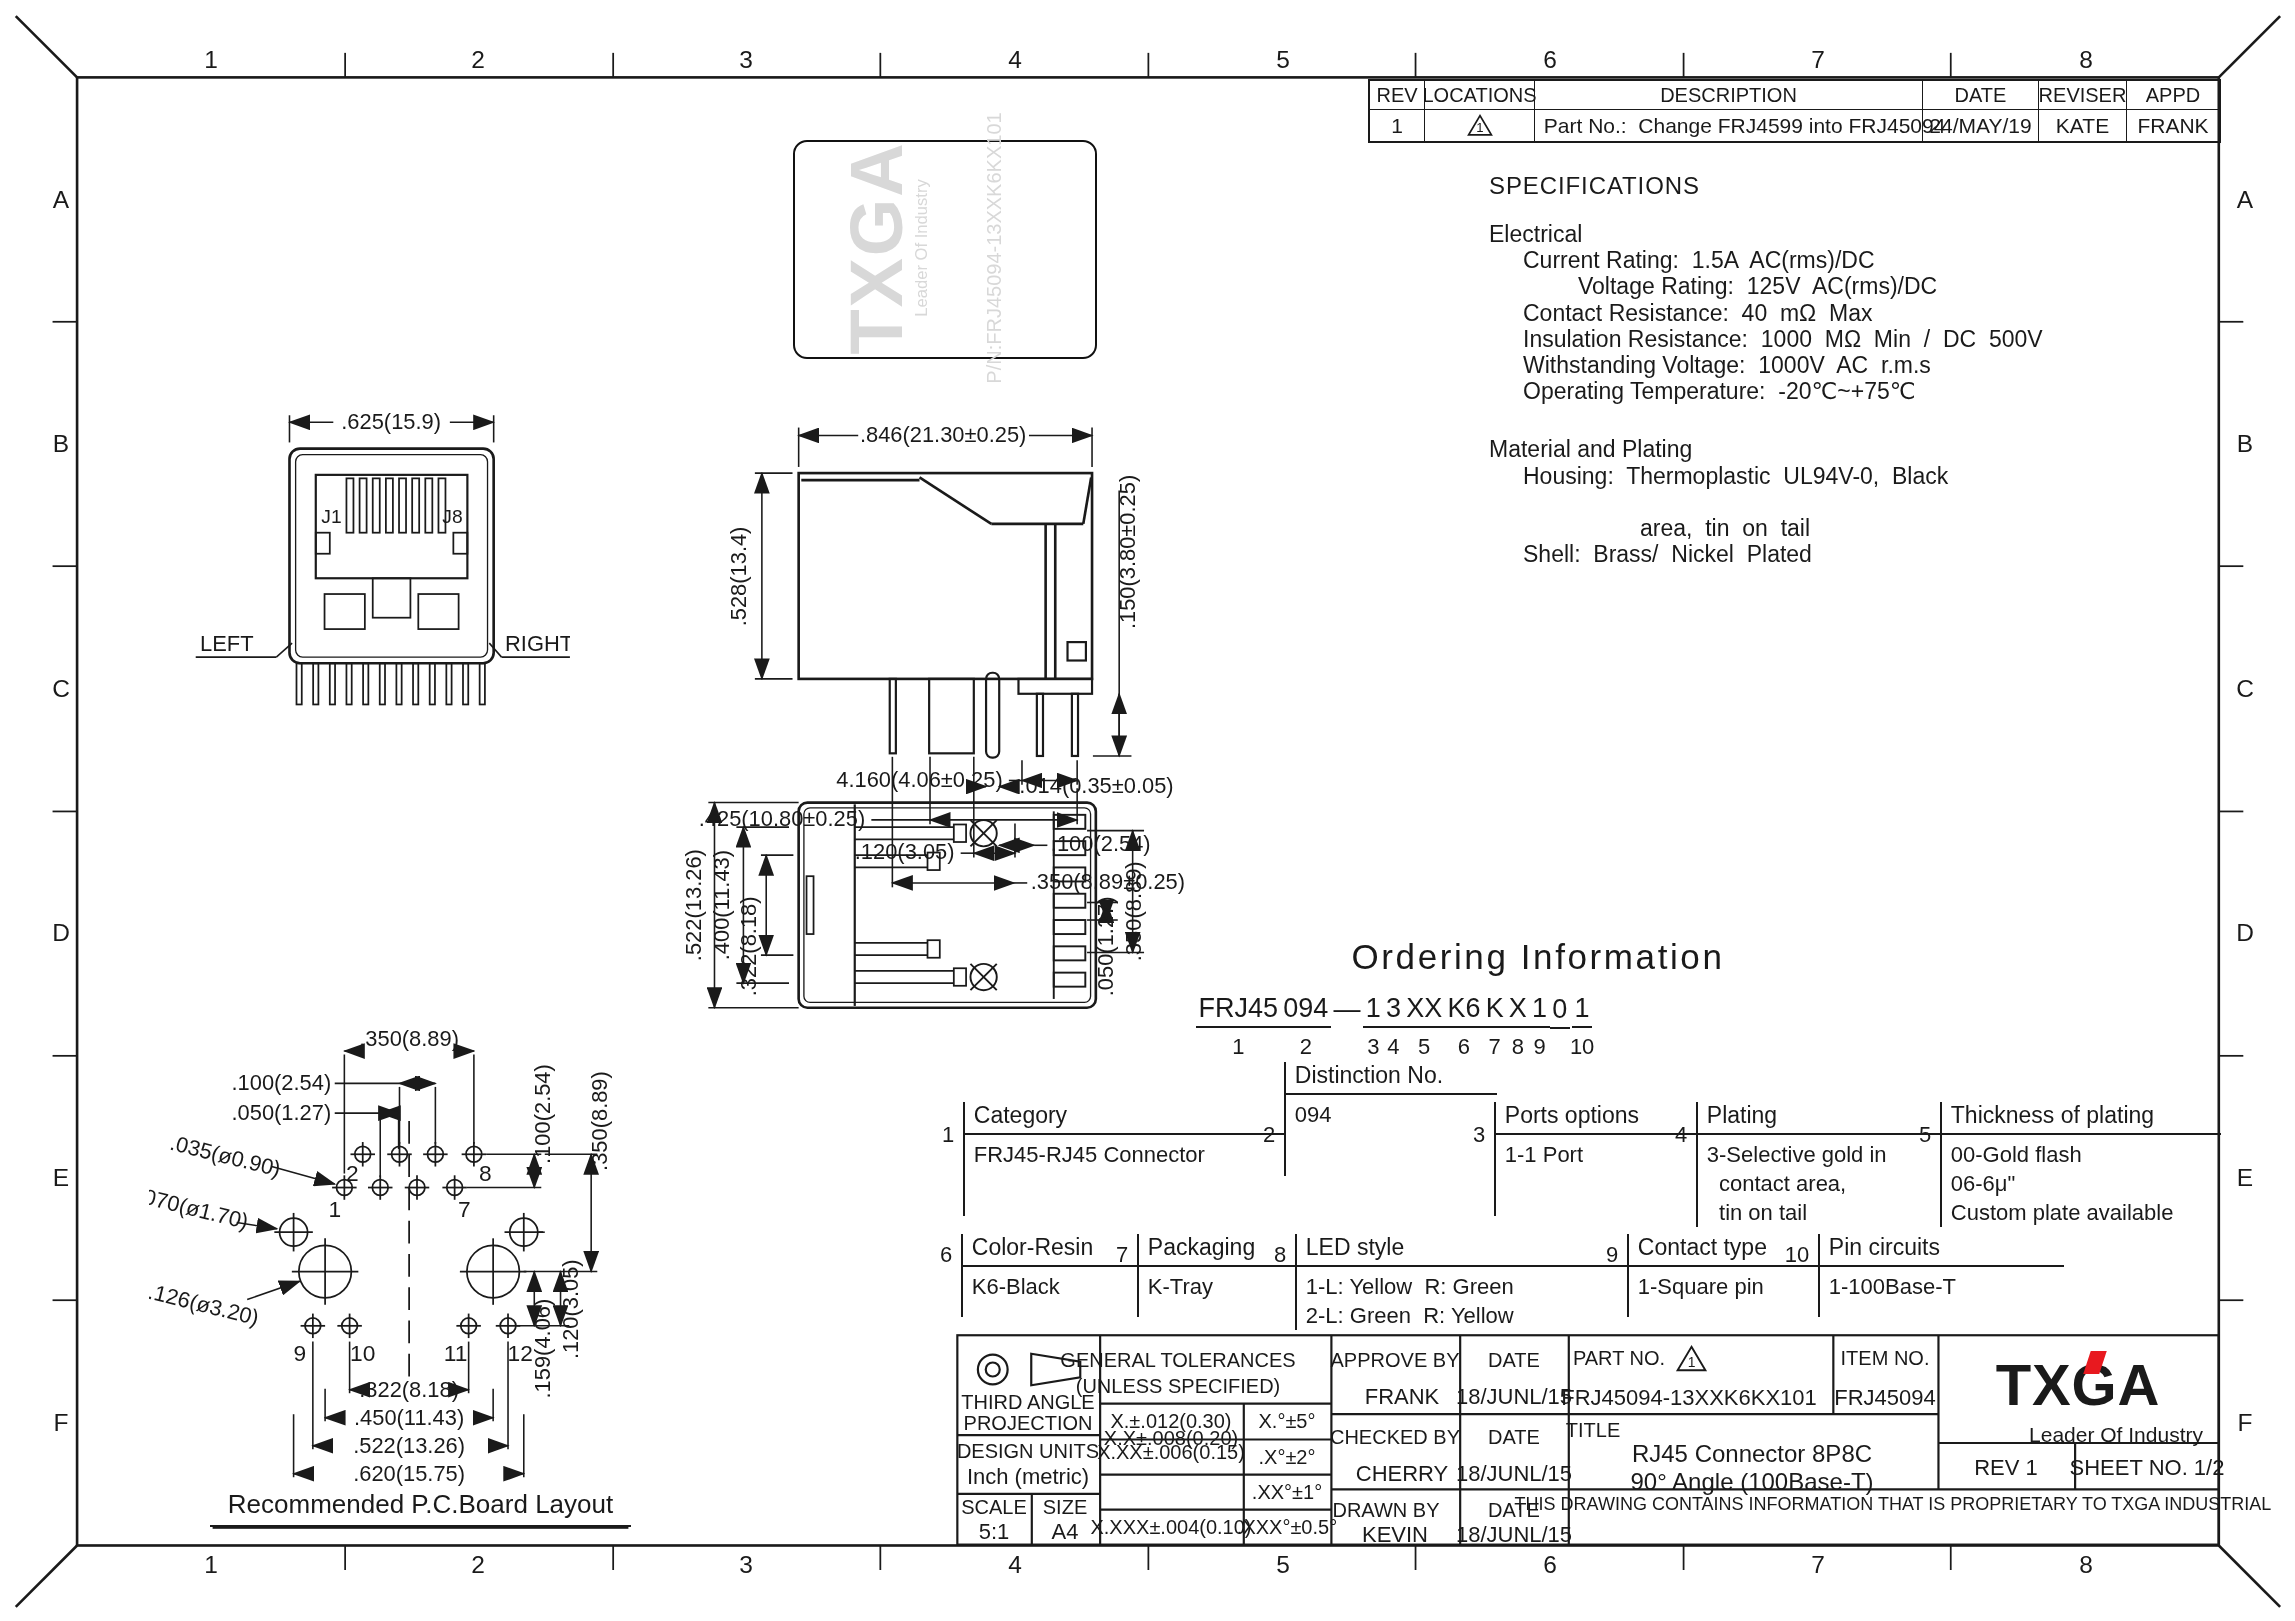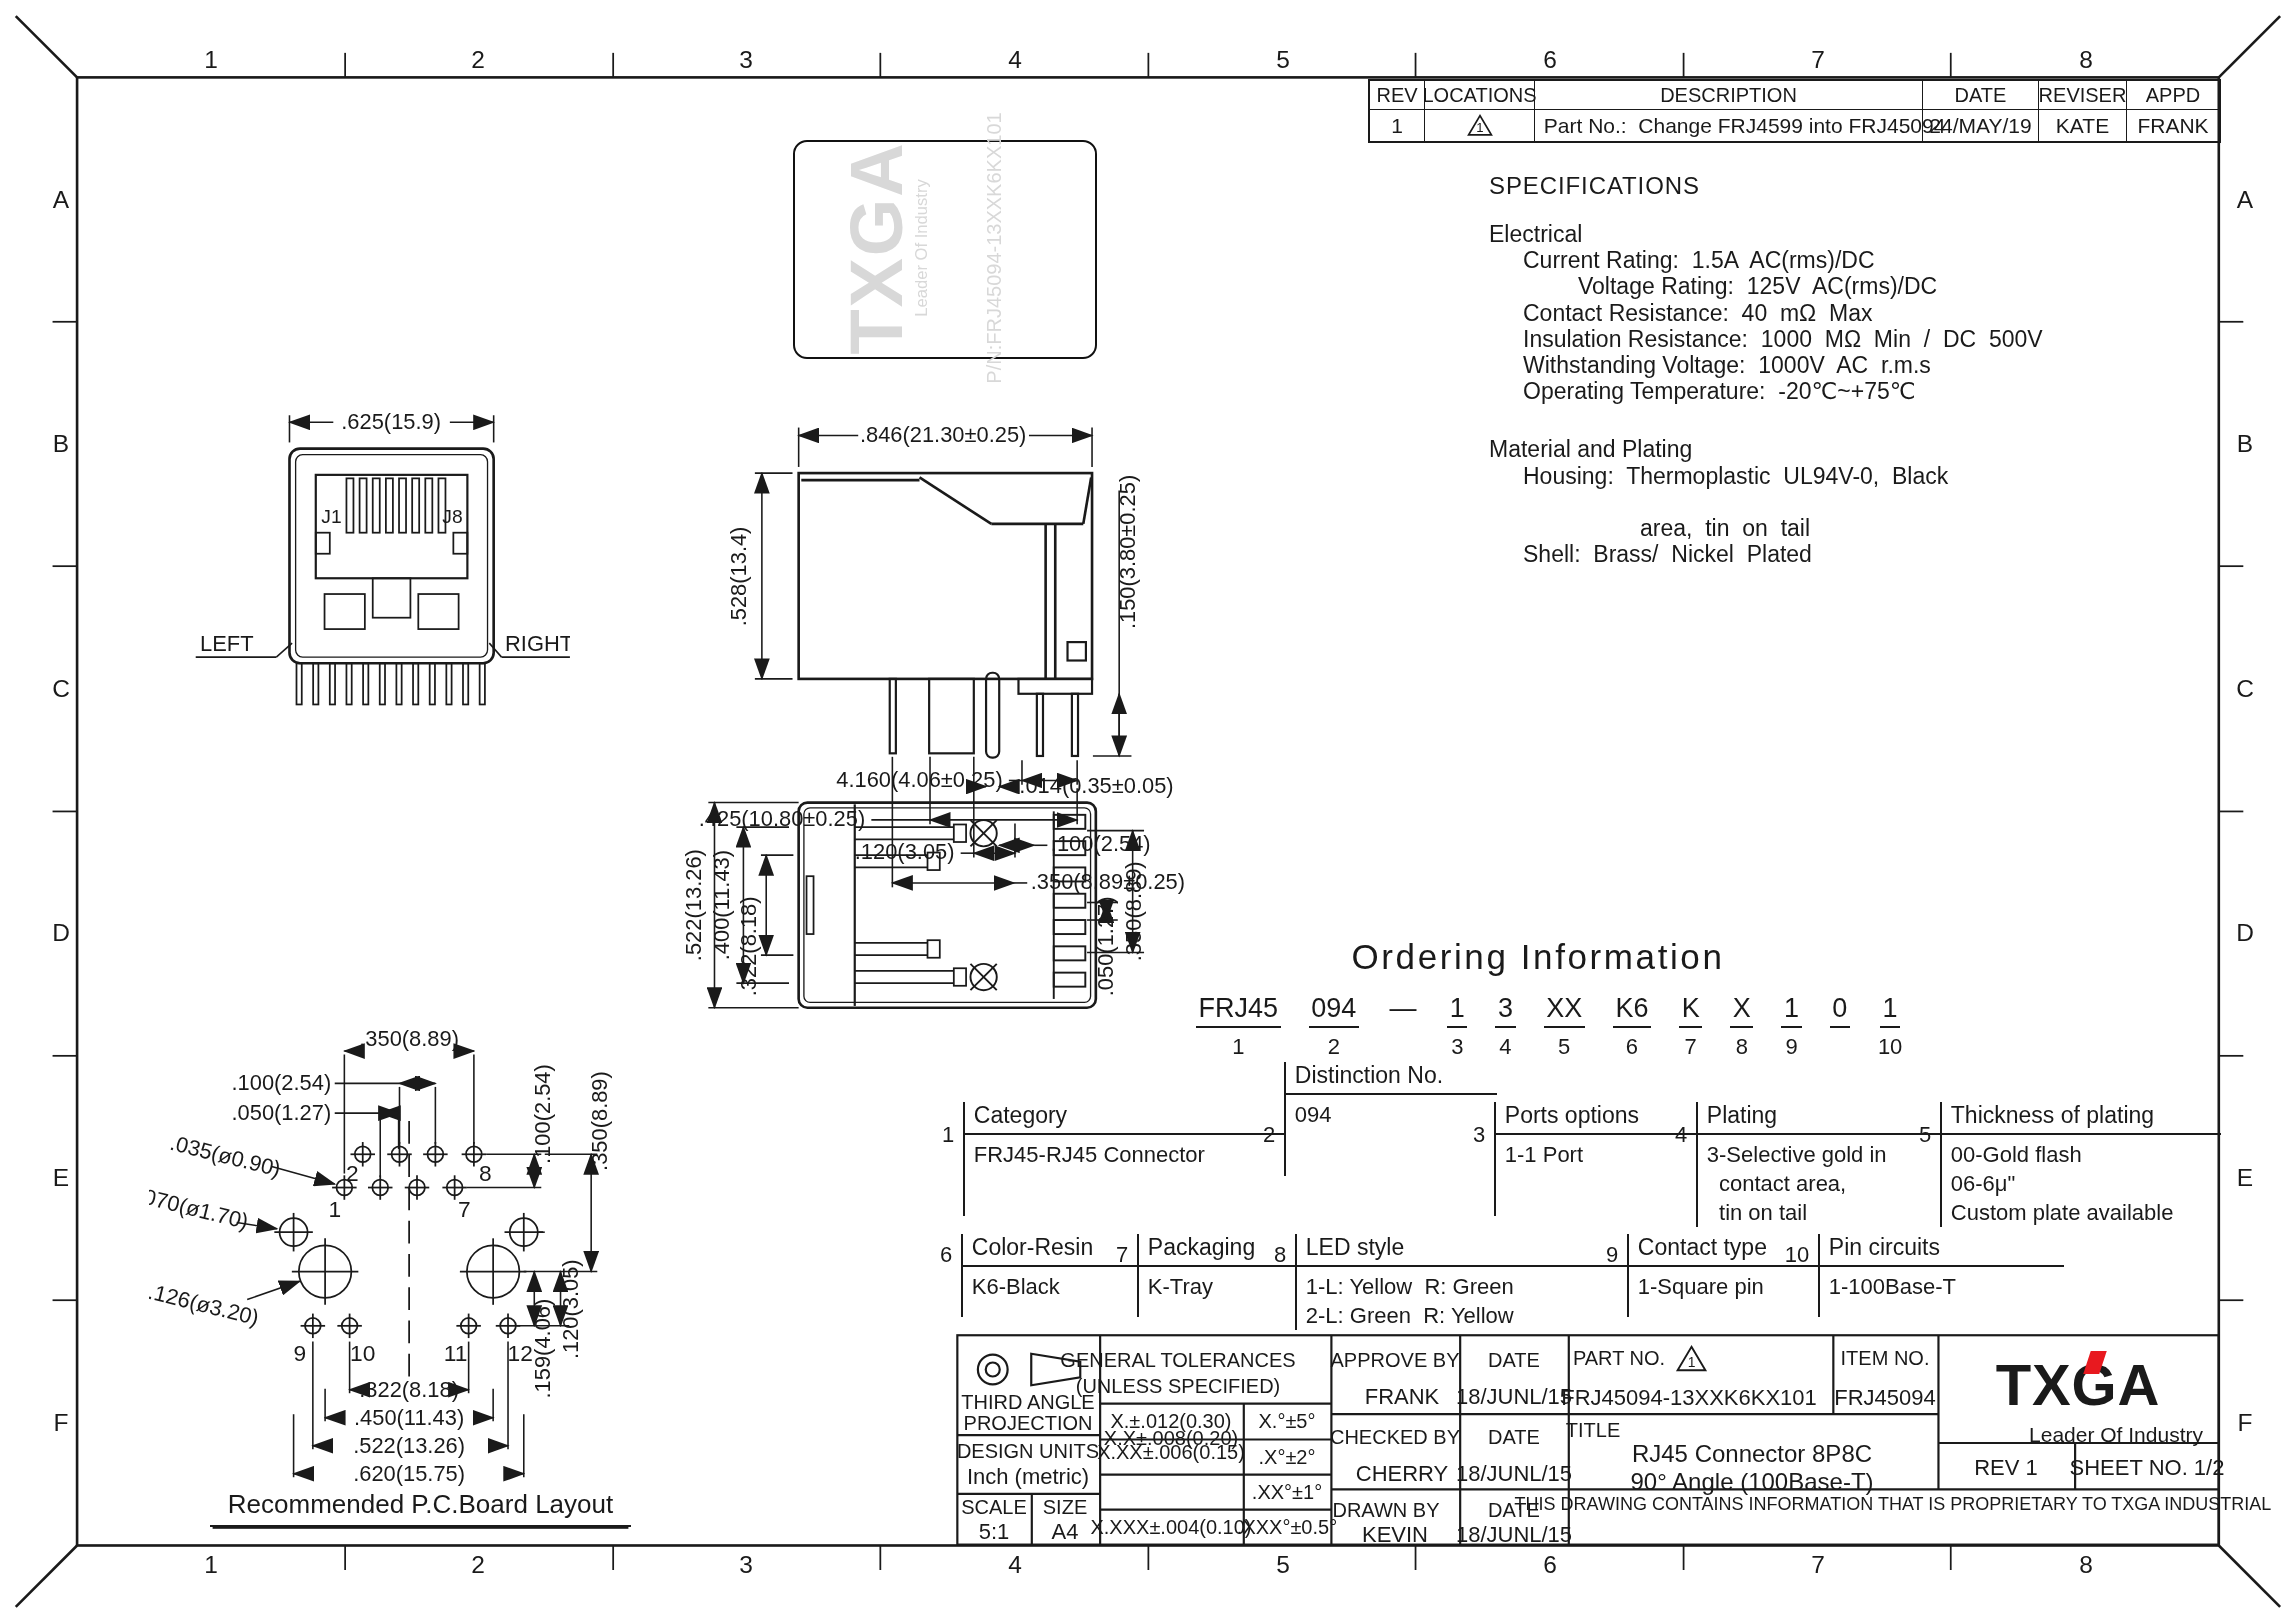--- a/index.html
+++ b/index.html
@@ -16,21 +16,21 @@
   .rev-table .c{border-right:1.8px solid #1a1a1a;border-bottom:1.8px solid #1a1a1a;
     display:flex;align-items:center;justify-content:center;white-space:pre;}
   .rev-table .c:nth-child(6n){border-right:none;}
   .rev-table .c:nth-child(n+7){border-bottom:none;font-size:21px;}
   .rev-desc{justify-content:flex-start !important;padding-left:8.8px;}
   .prodbox{border:2.6px solid #111;border-radius:14px;}
   .wm{color:#d8d8d8;}
   .spec{font-size:23px;white-space:pre;}
   .spec-title{font-size:24px;letter-spacing:0.9px;}
   .ord-title{font-size:35px;letter-spacing:2.6px;text-align:center;}
-  .seg-row{display:flex;gap:28px;align-items:flex-start;}
+  .seg-row{display:flex;align-items:center;}
   .seg{display:flex;flex-direction:column;align-items:center;}
   .seg .t{font-size:27px;border-bottom:2.6px solid #1a1a1a;padding:0 2.6px 1.8px 2.6px;}
   .seg.noline .t{border-bottom:2.6px solid transparent;}
   .seg .n{font-size:22px;margin-top:6.1px;min-height:24.5px;}
   .obox{border-left:2.2px solid #1a1a1a;padding-left:8.8px;}
   .obox .bt{font-size:23px;border-bottom:2.2px solid #1a1a1a;padding-bottom:3.5px;margin-left:-8.8px;padding-left:8.8px;}
   .obox .bc{font-size:22px;margin-top:5.3px;line-height:29px;white-space:pre;}
   .onum{font-size:22px;}
   .tb-label{font-size:20px;}
   .tb-small{font-size:18px;}

